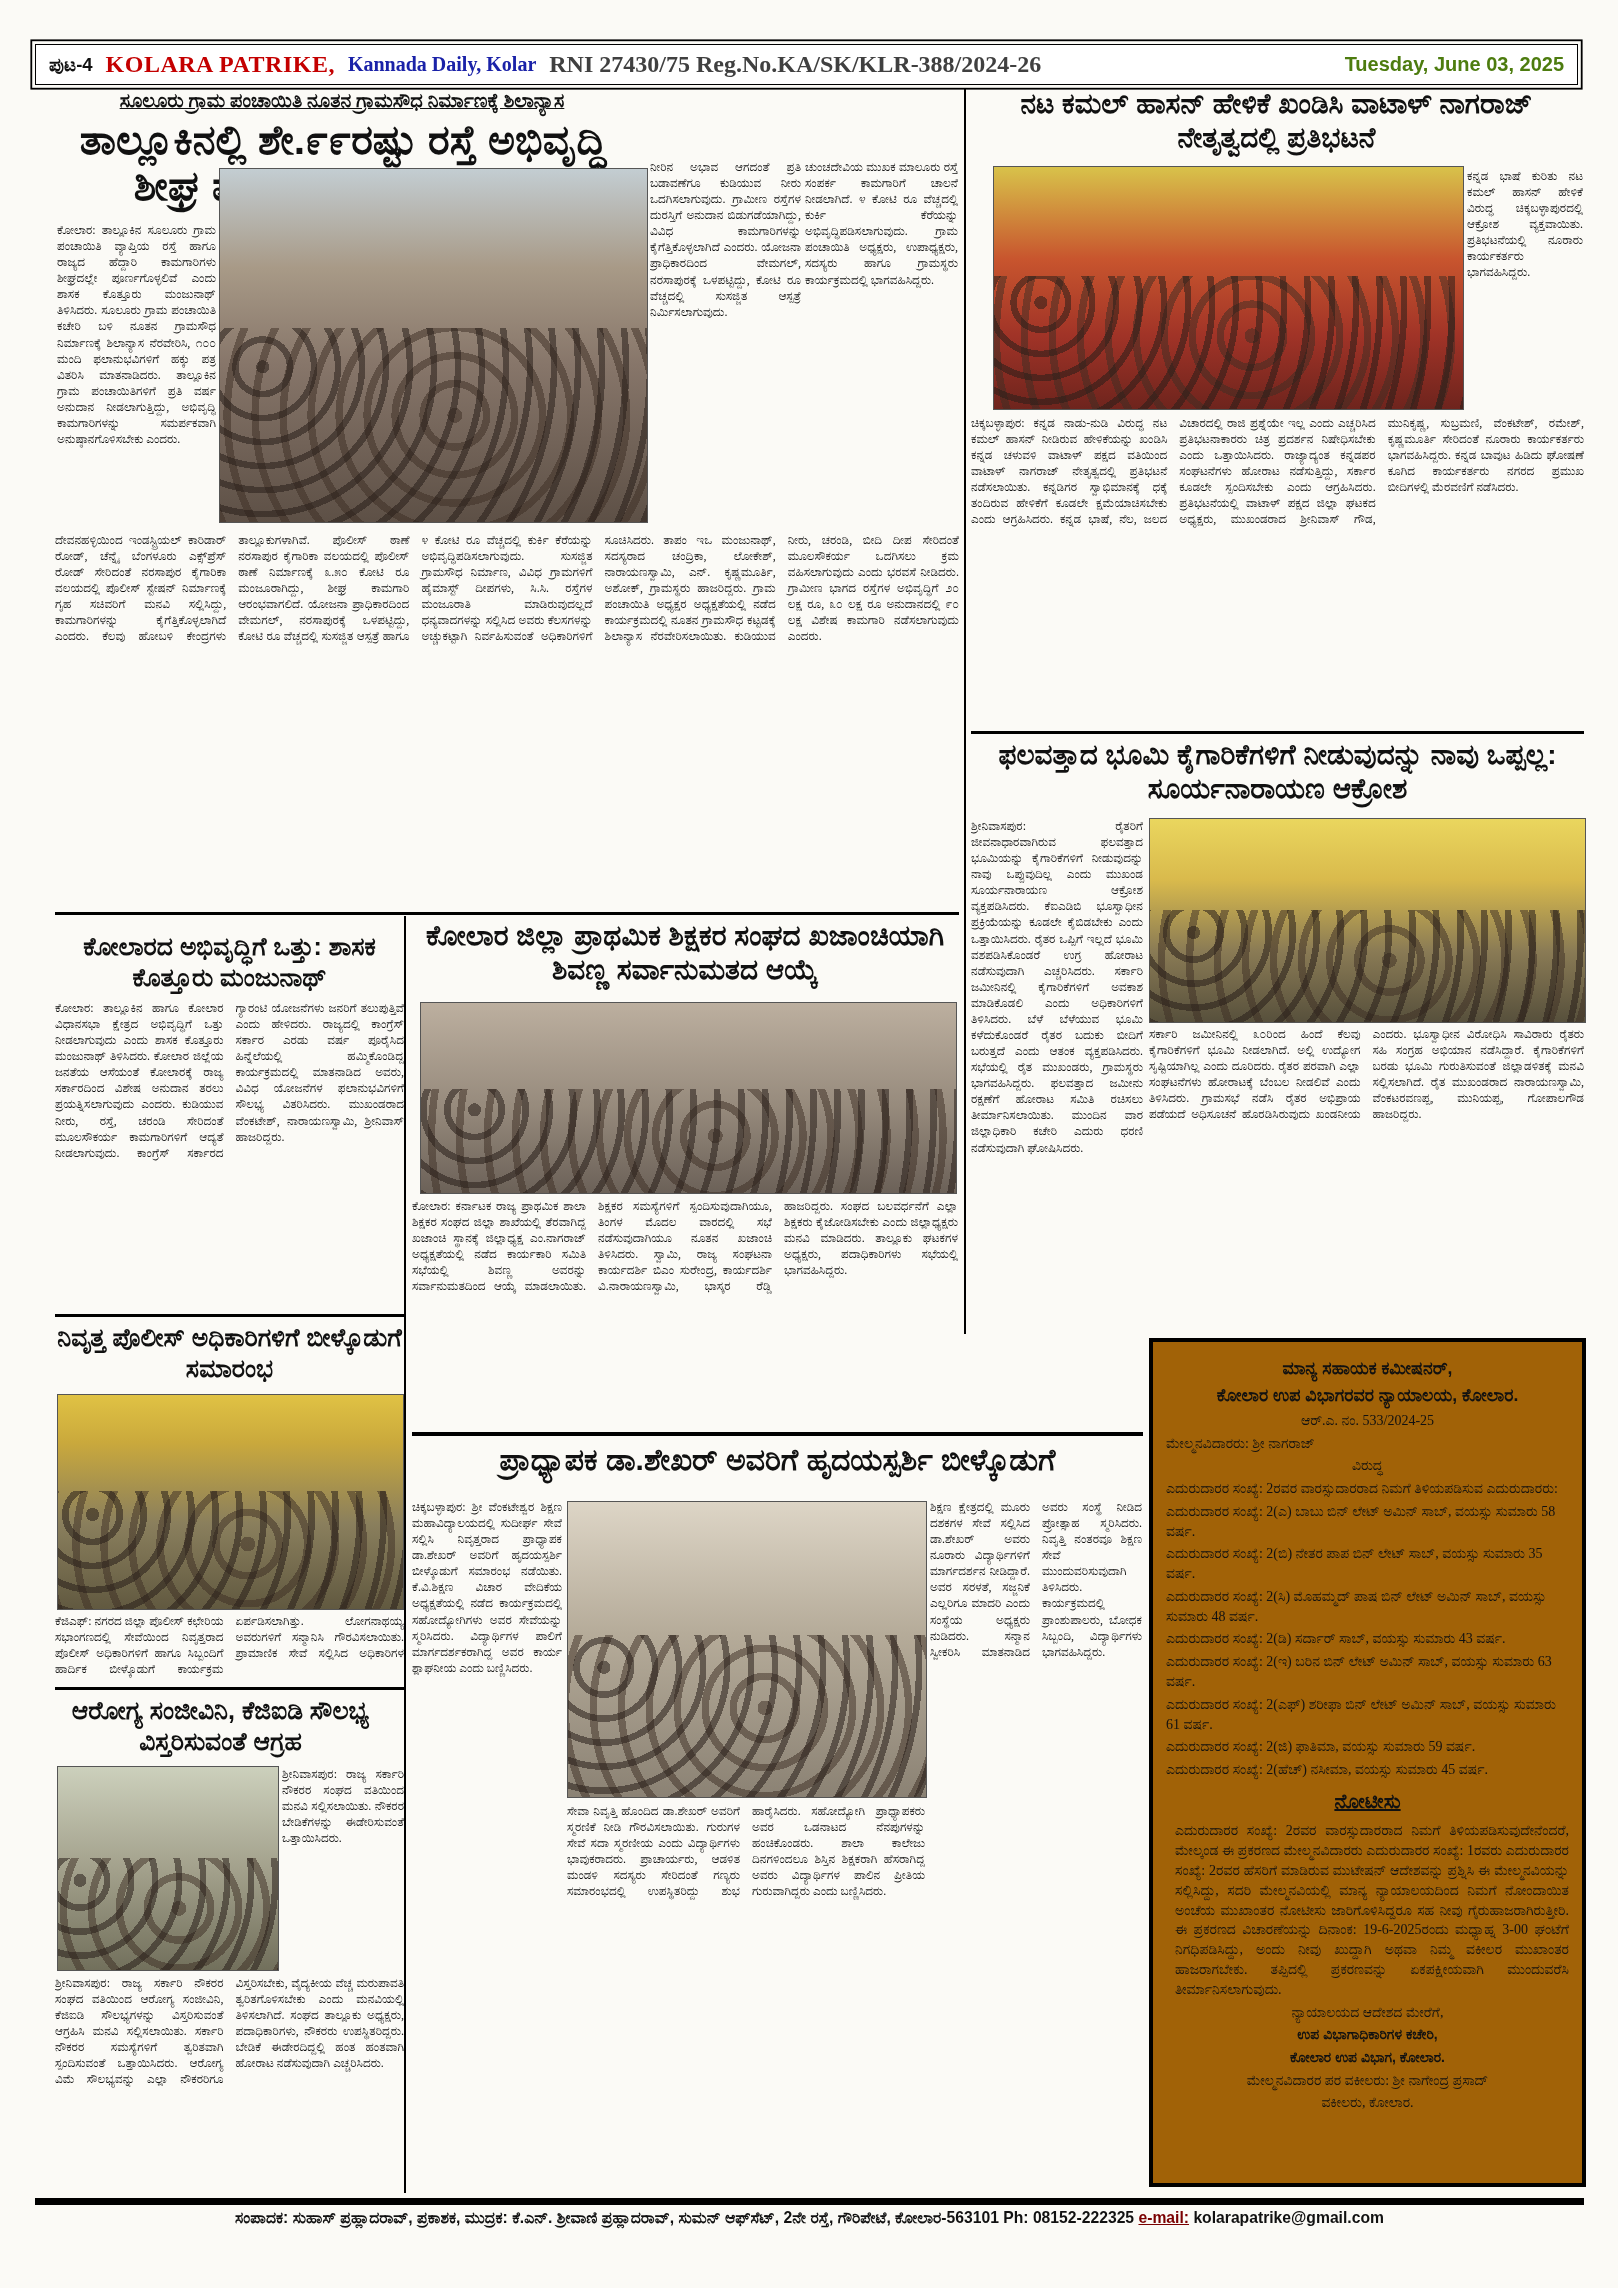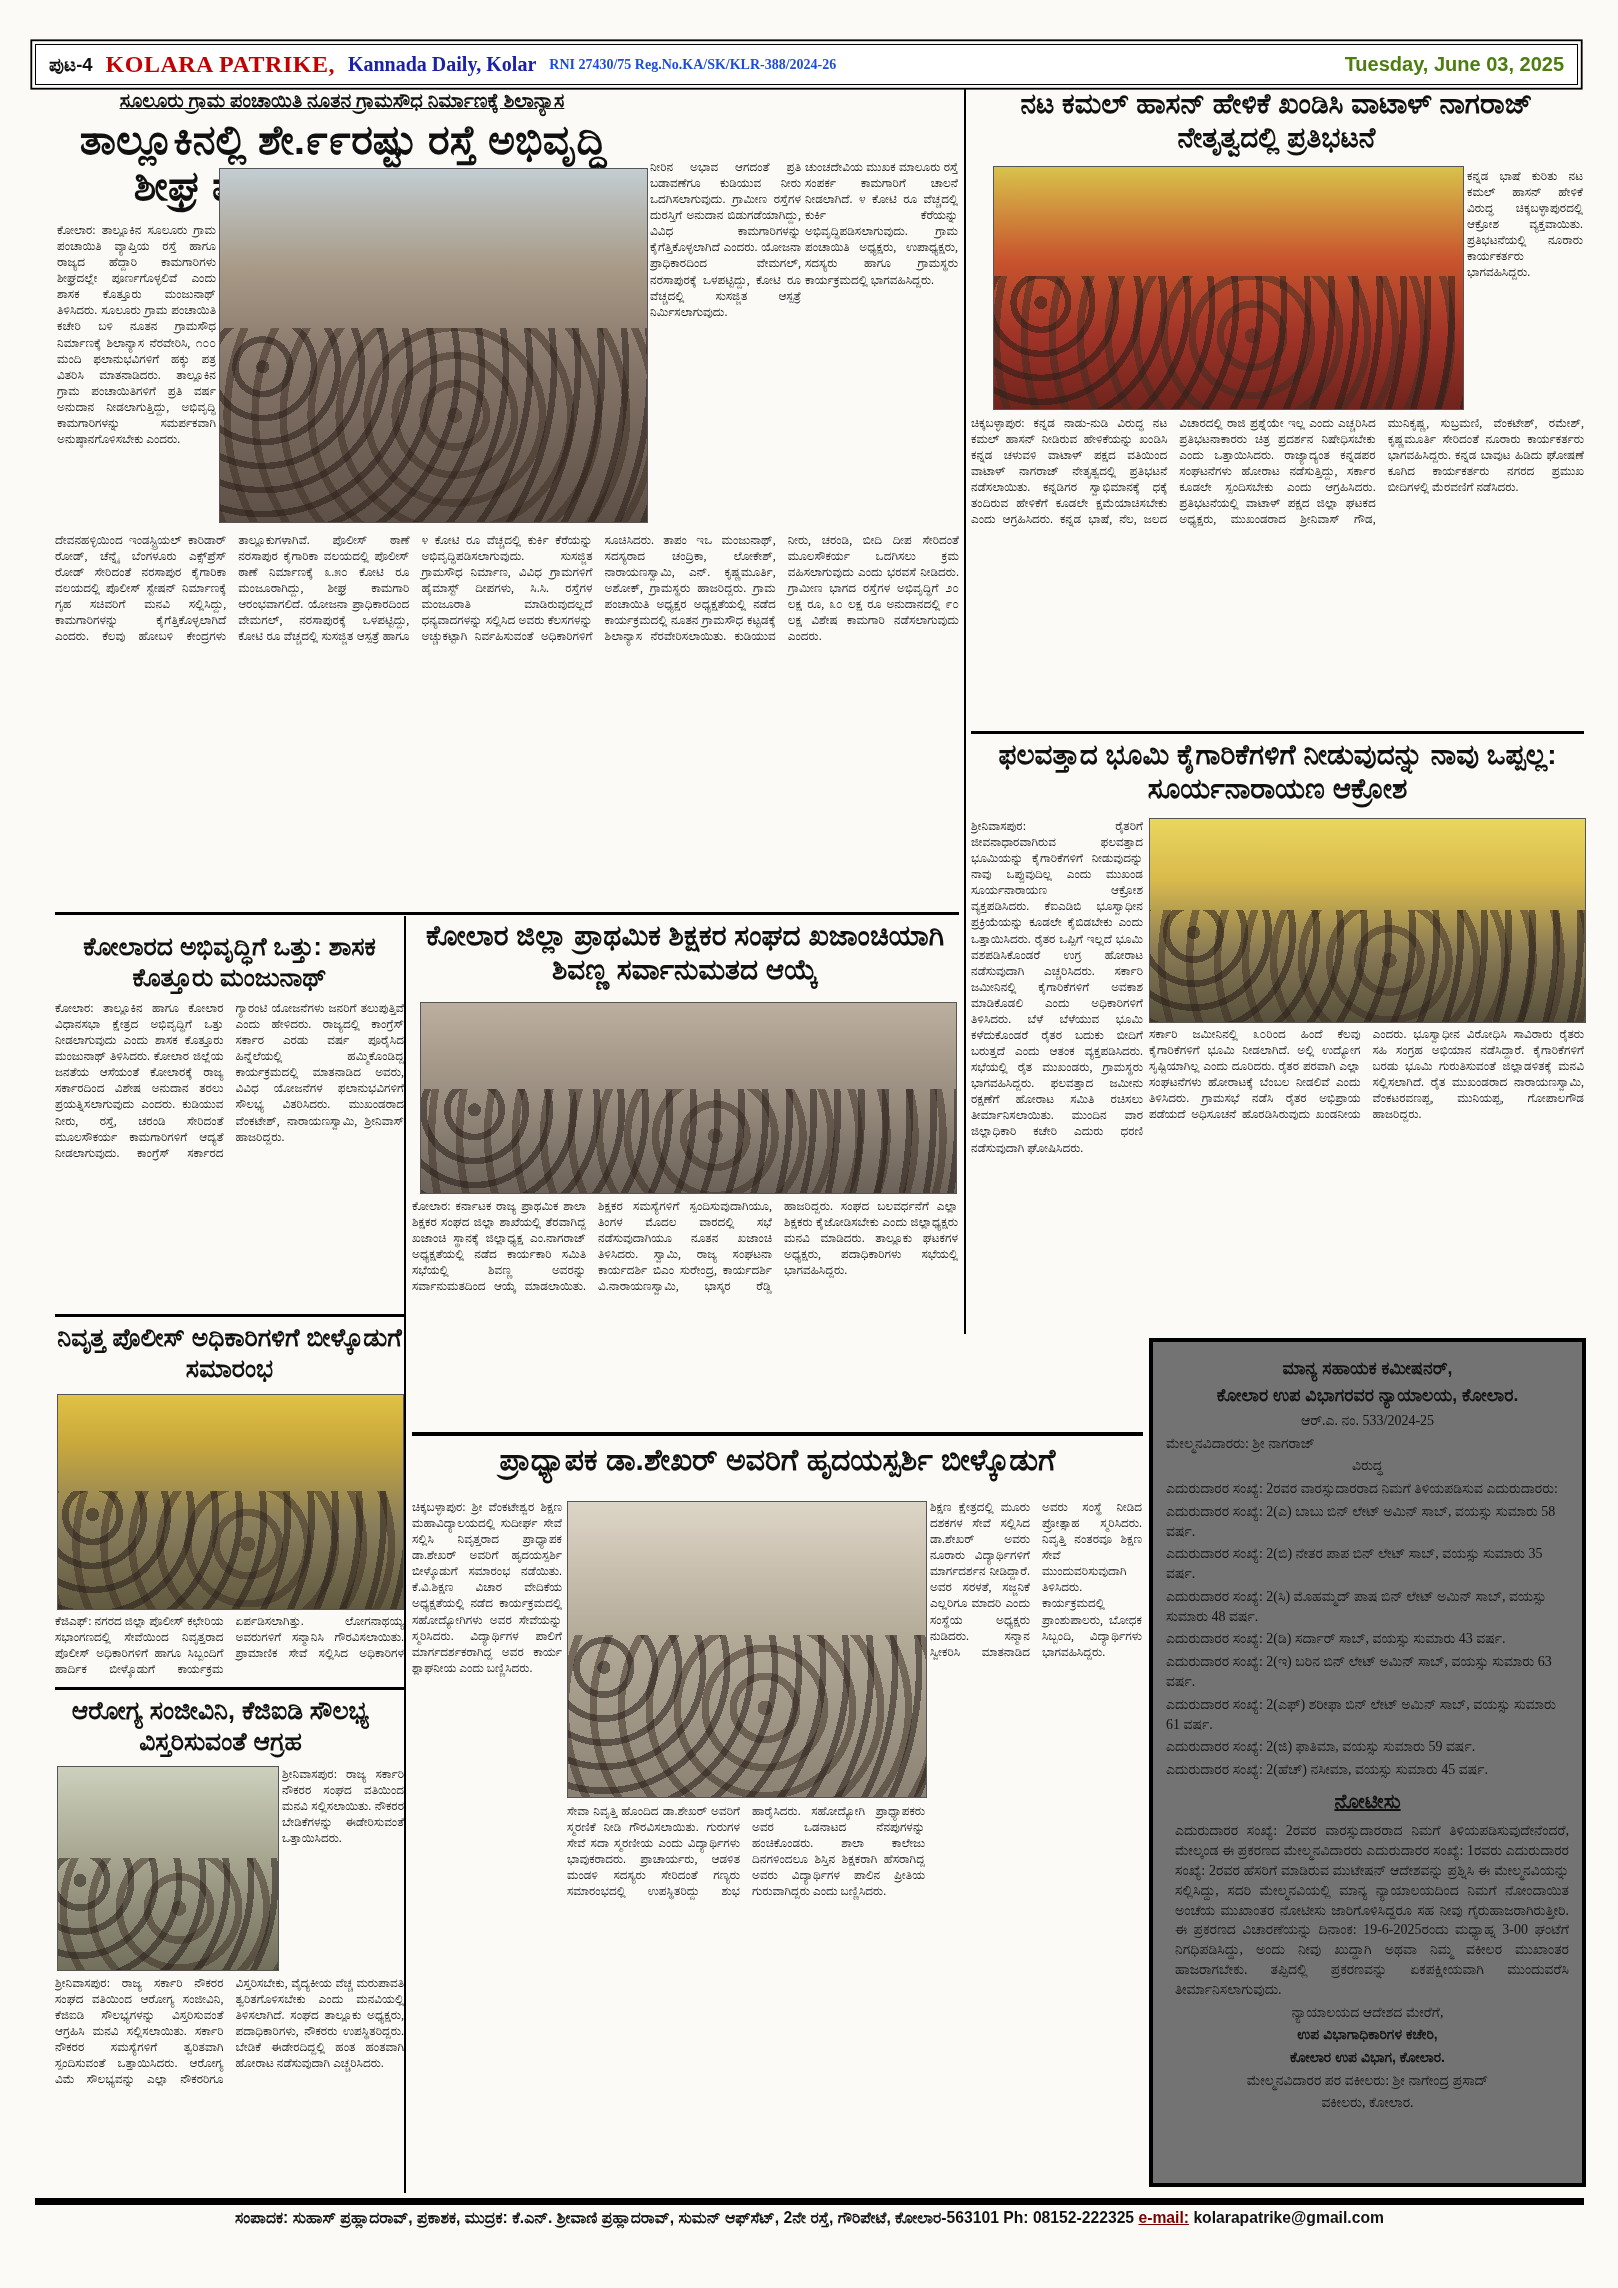--- a/index.html
+++ b/index.html
@@ -6,21 +6,21 @@
   body{width:1619px;height:2289px;background:#fbfaf6;position:relative;
        font-family:"Liberation Serif","DejaVu Serif",serif;color:#111;}
   .abs{position:absolute;}
   
   .masthead{left:35px;top:44px;width:1543px;height:41px;border:1.8px solid #000;
     box-shadow:0 0 0 2.8px #fbfaf6,0 0 0 4.6px #000;display:flex;align-items:center;
     padding:0 13px;box-sizing:border-box;gap:13px;background:#fff;}
   .masthead .pg{font-weight:bold;font-size:18.5px;font-family:"Liberation Sans",sans-serif;}
   .masthead .brand{color:#c40000;font-weight:bold;font-size:24px;letter-spacing:0.5px;}
   .masthead .sub{color:#1a22a8;font-weight:bold;font-size:20px;}
-  .masthead .rni{color:#1d4ed8;font-weight:bold;font-size:14px;}
+  .masthead .rni{color:#404040;font-weight:bold;font-size:24px;}
   .masthead .date{color:#4d7c0f;font-weight:bold;font-size:20px;margin-left:auto;
     font-family:"Liberation Sans",sans-serif;}
   
   .kicker{font-weight:bold;font-size:19.4px;text-align:center;text-decoration:underline;}
   .hl-xl{font-weight:bold;font-size:41px;line-height:1.12;text-align:center;
     font-family:"Liberation Sans",sans-serif;}
   .hl-lg{font-weight:bold;font-size:28px;line-height:1.22;text-align:center;
     font-family:"Liberation Sans",sans-serif;}
   .hl-md{font-weight:bold;font-size:25px;line-height:1.25;text-align:center;
     font-family:"Liberation Sans",sans-serif;}
@@ -38,21 +38,21 @@
   .ph2{background:linear-gradient(180deg,#d8c24a 0%,#c8552e 38%,#a03327 70%,#6e241d 100%);}
   .ph3{background:linear-gradient(180deg,#ead65e 0%,#d9ba4c 30%,#8a7b55 65%,#57503c 100%);}
   .ph4{background:linear-gradient(180deg,#bcaf9f 0%,#968a7c 55%,#6b6158 100%);}
   .ph5{background:linear-gradient(180deg,#e0c244 0%,#caa93c 22%,#8a7f5d 60%,#615940 100%);}
   .ph6{background:linear-gradient(180deg,#ccd0bc 0%,#a3a18c 50%,#72705c 100%);}
   .ph7{background:linear-gradient(180deg,#ddd5c6 0%,#b5ab99 45%,#8b8274 100%);}
   .photo .crowd{position:absolute;left:0;right:0;bottom:0;height:55%;
     background:repeating-radial-gradient(circle at 10% 20%, rgba(40,30,25,.55) 0 6.5px, rgba(0,0,0,0) 6.5px 24px),
                repeating-radial-gradient(circle at 55% 45%, rgba(60,45,35,.5) 0 7.4px, rgba(0,0,0,0) 7.4px 28px);}
   
-  .notice{border:4.6px solid #000;background:#737373;box-sizing:border-box;
+  .notice{border:4.6px solid #000;background:#a16207;box-sizing:border-box;
     padding:11px 13px;font-size:14px;line-height:1.42;}
   .notice .c{text-align:center;}
   .notice .b{font-weight:bold;font-family:"Liberation Sans",sans-serif;}
   .notice .title{font-size:17.5px;}
   .notice .hdg{font-size:20px;text-decoration:underline;margin:7.4px 0 5.5px;}
   .notice .j{text-align:justify;margin-left:9px;}
   .notice p{margin:2.8px 0;}
   
   .footer-bar{left:35px;top:2198px;width:1549px;height:6.5px;background:#000;}
   .footer-text{left:35px;top:2209px;width:1549px;text-align:center;font-weight:bold;

